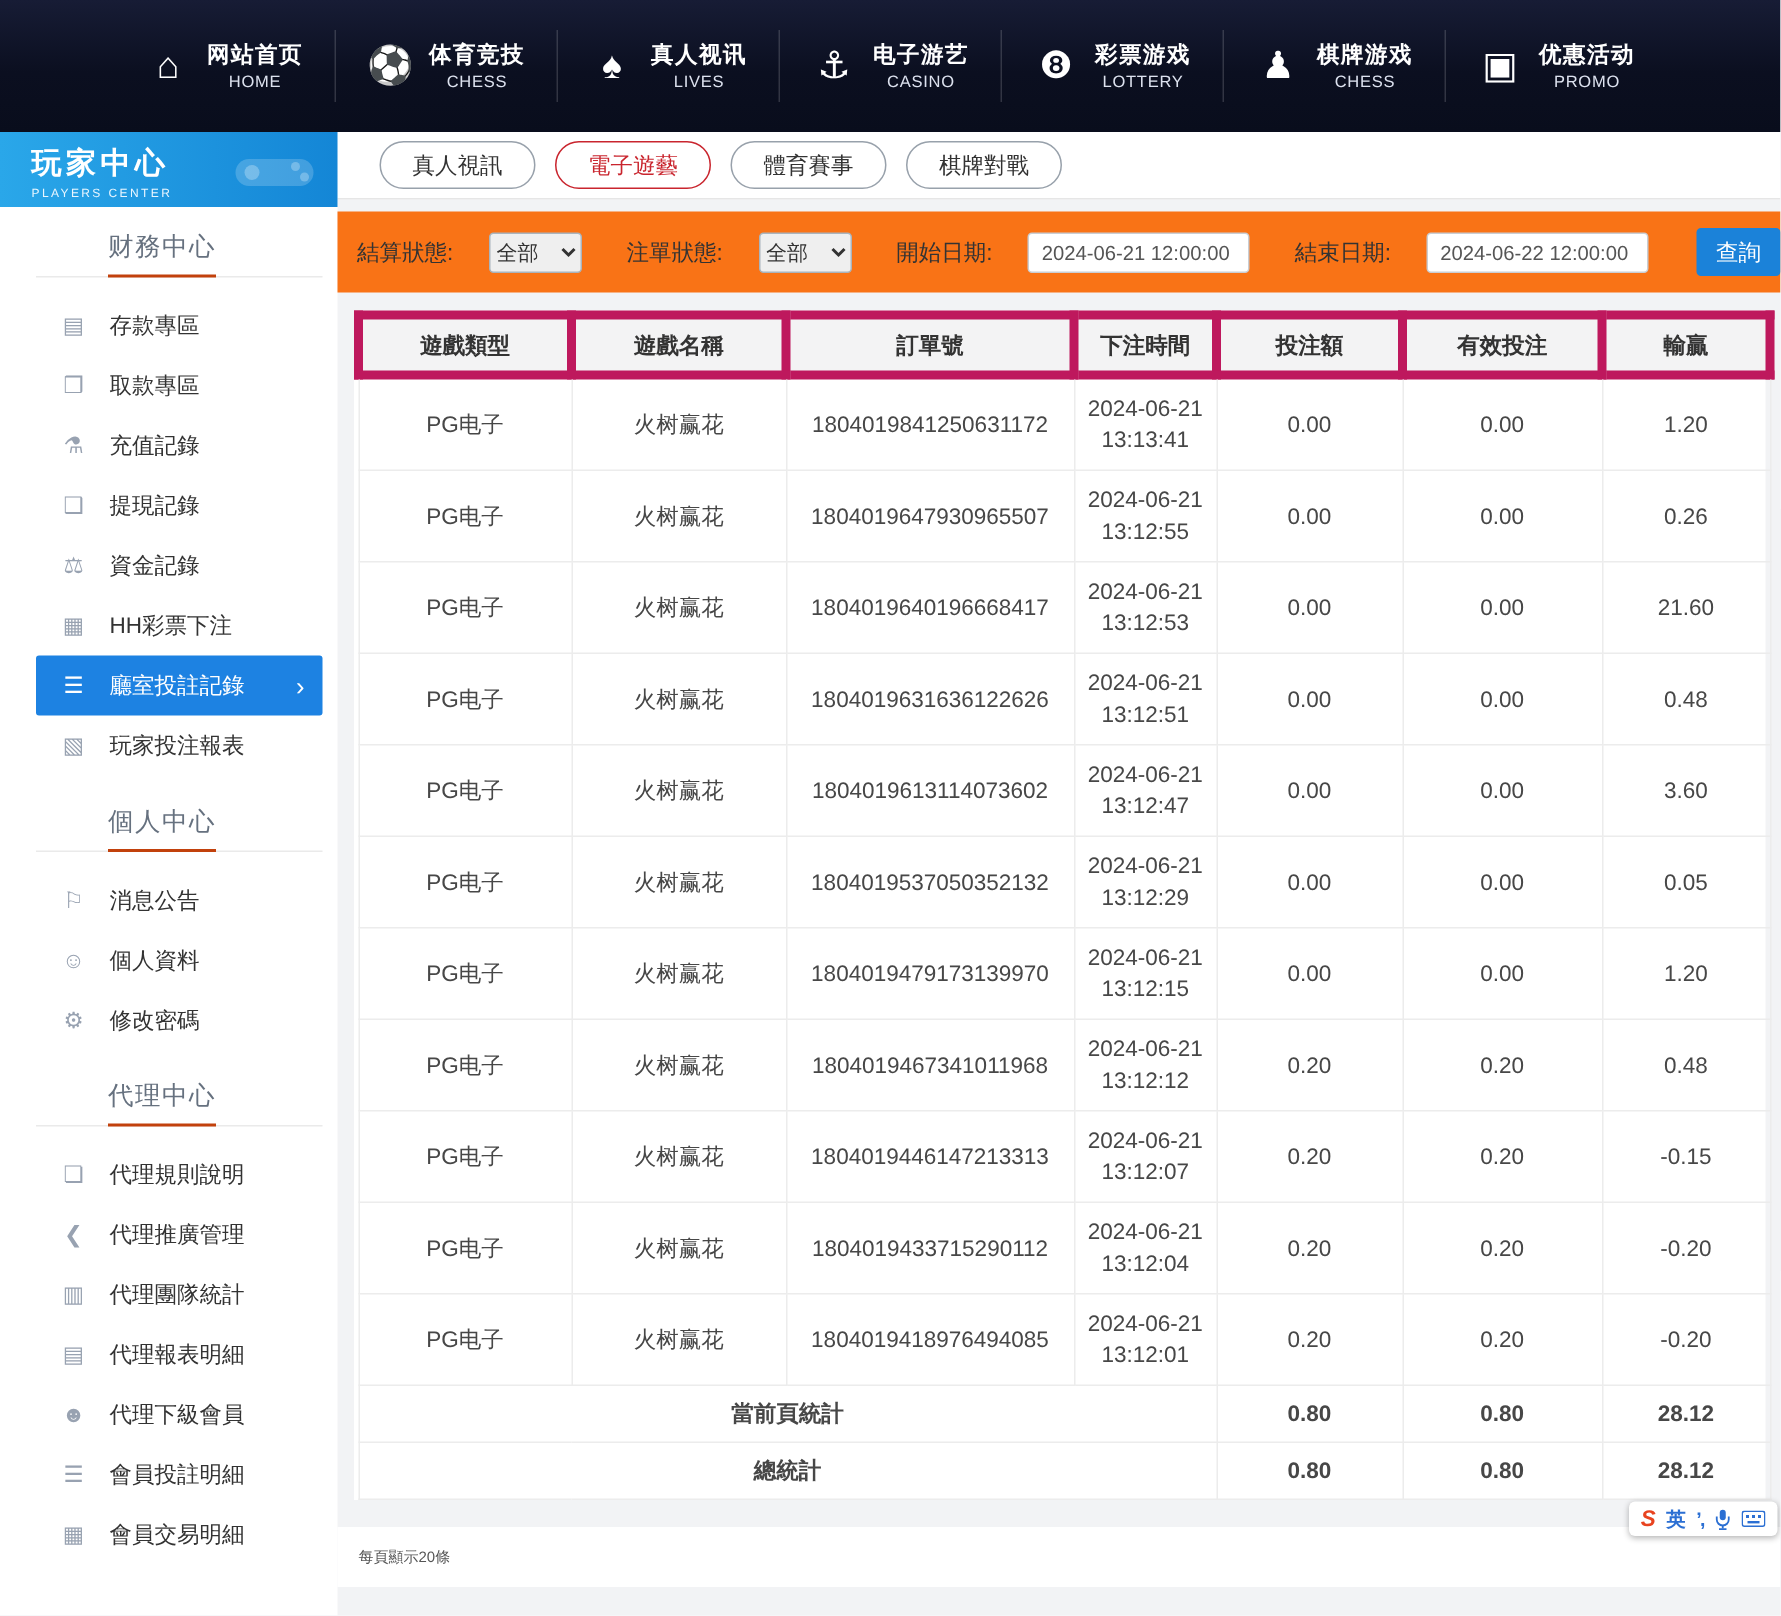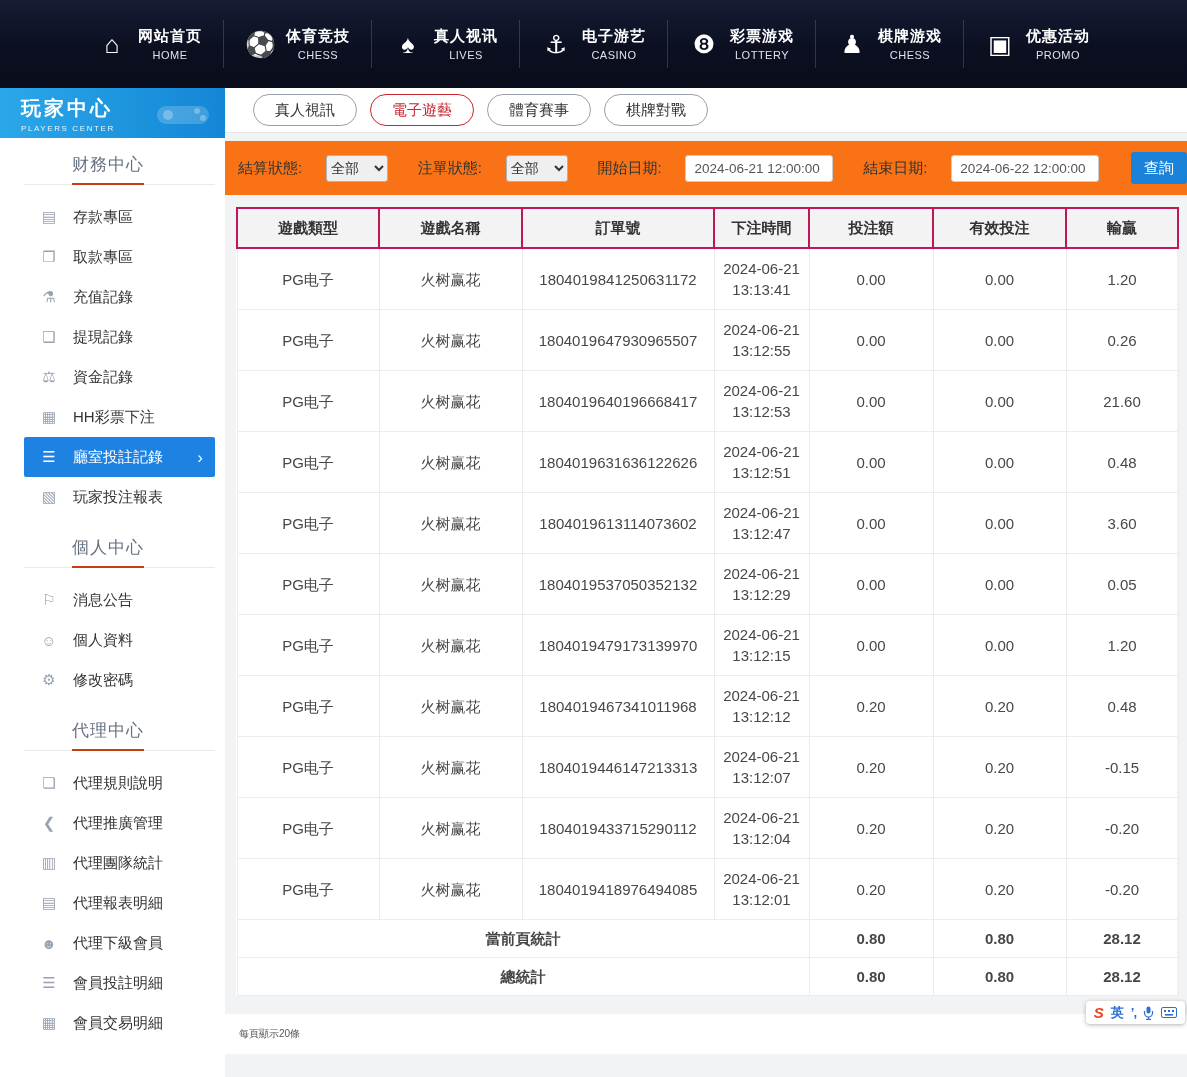--- a/index.html
+++ b/index.html
@@ -53,21 +53,21 @@
   .filterbar select { height:27px; min-width:62px; border:1px solid #a9b4bd; border-radius:3px;
                       font-size:14px; color:#333; font-family:inherit; }
   .date-input { height:27px; width:148px; border:1px solid #c9ced4; border-radius:3px;
                 padding:0 8px; font-size:13.5px; color:#555; font-family:inherit; }
   .search-btn { margin-left:12px; width:56px; height:32px; background:#1b82d9; color:#fff; border:none;
                 border-radius:3px; font-size:15px; cursor:pointer; font-family:inherit; }
 
   .table-wrap { margin:12px 10px 0 11px; background:#fff; }
   table { width:100%; border-collapse:collapse; table-layout:fixed; }
   th { background:#f3f3f4; height:40px; font-size:15px; font-weight:700; color:#333;
-       border:2px solid #be185d; }
+       border:6px solid #be185d; }
   td { text-align:center; font-size:15px; color:#474747; border:1px solid #ececec;
        padding:9px 6px; line-height:21px; height:60px; }
   tr.sum td { height:38px; padding:6px;font-weight:bold; }
 
   .page-footer { margin-top:18px; background:#fff; height:40px; display:flex; align-items:center;
                  justify-content:space-between; padding:0 14px; }
   .pf-left { font-size:10px; color:#555; }
   .pager { display:flex; align-items:center; gap:9px; font-size:14px; color:#333; }
   .pg-link { color:#1a7fd4; cursor:pointer; }
   .pg-current { background:#1a7fd4; color:#fff; min-width:18px; height:19px; line-height:19px;

